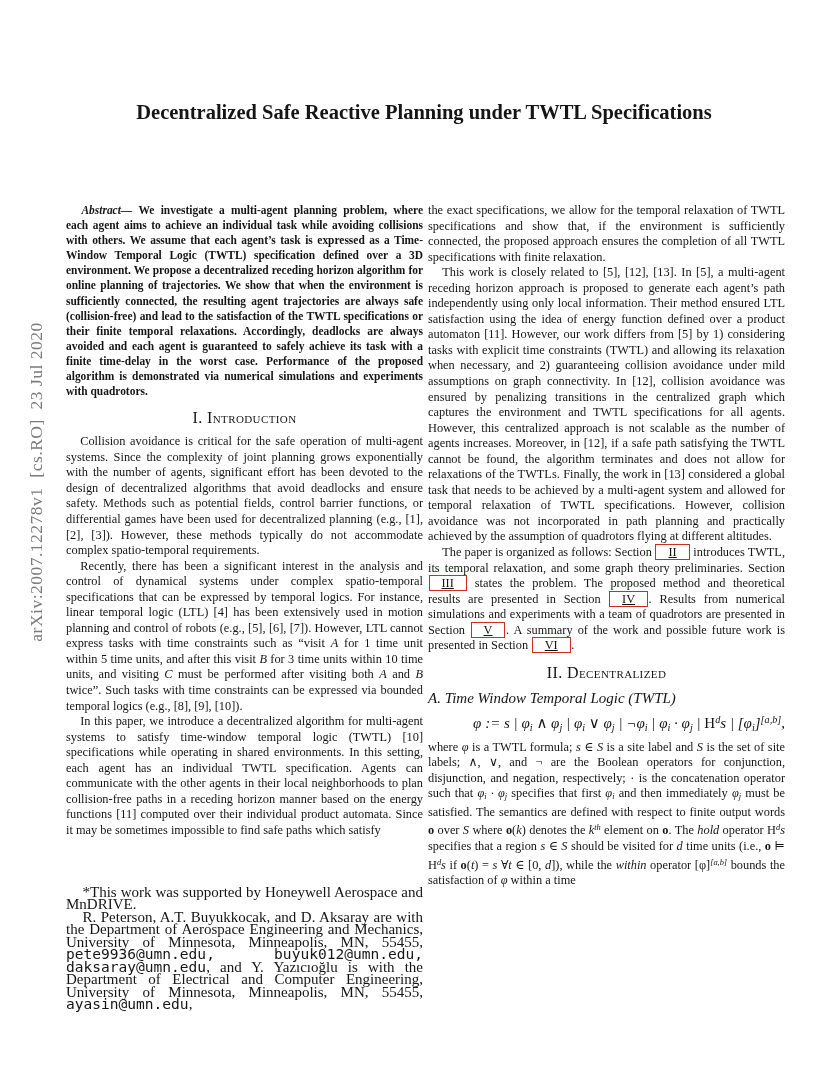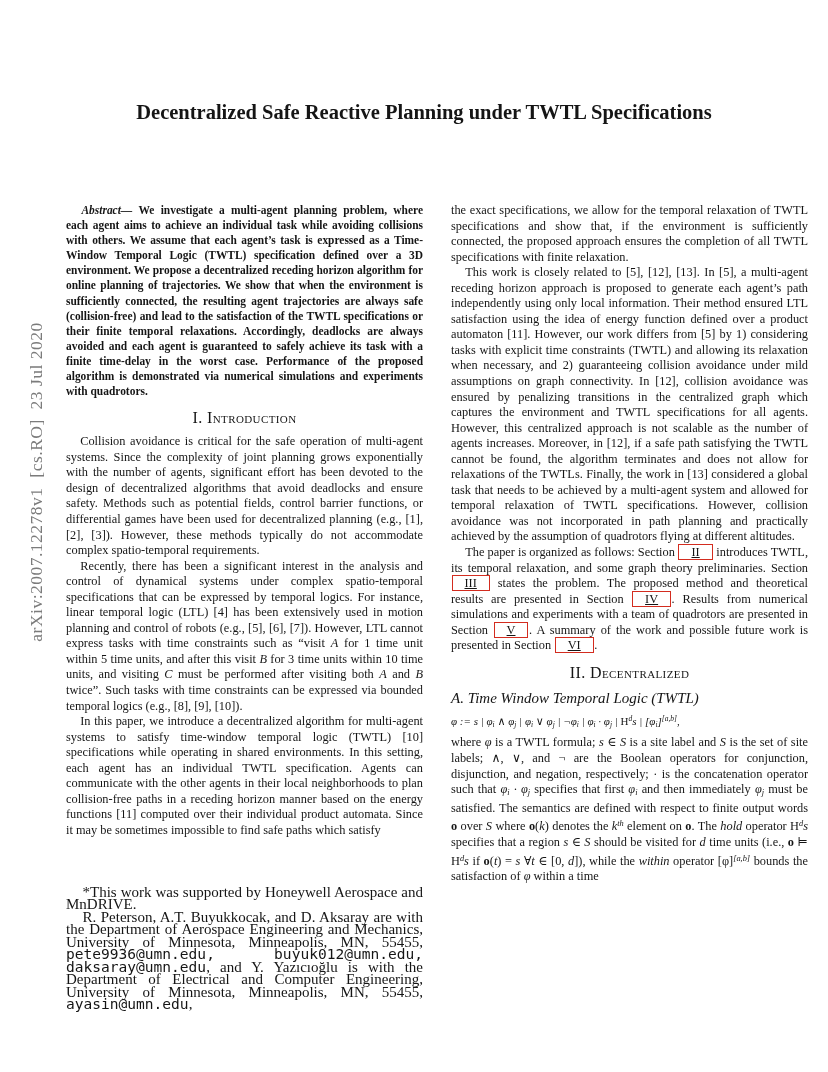--- a/index.html
+++ b/index.html
@@ -28,21 +28,21 @@
     text-align:center;font-size:20.5px;font-weight:bold;line-height:26px;
   }
   .authors{
     position:absolute;top:151px;left:62px;width:724px;
     text-align:center;font-size:13.5px;
   }
 
   
   .col{position:absolute;top:203px;width:357px;}
   .col-left{left:58px;height:812px;margin-left:8px;}
-  .col-right{left:428px;margin-left:23px;}
+  .col-right{left:428px;}
 
   p.body-p{
     margin:0;text-align:justify;
     font-size:12.35px;line-height:15.55px;
     text-indent:1.15em;
   }
   p.noindent{text-indent:0;}
   p.abstract{
     font-weight:bold;
     font-size:11.45px;line-height:15.1px;
@@ -57,22 +57,22 @@
     font-size:16px;
     letter-spacing:0.4px;
   }
   .subsec-h{
     margin:8px 0 6px 0;
     font-style:italic;font-weight:normal;
     font-size:15px;
   }
   .formula{
     margin:7px 0 7px 0;
-    text-align:left;
-    font-size:11px;
+    text-align:right;
+    font-size:15px;
   }
   .footnote{
     position:absolute;bottom:4px;left:0;right:0;
     font-size:15px;line-height:12.55px;text-align:justify;
   }
   .footnote p{margin:0;text-indent:1.1em;}
 
   
   .s-p{}
   .s-b{font-weight:bold;}

